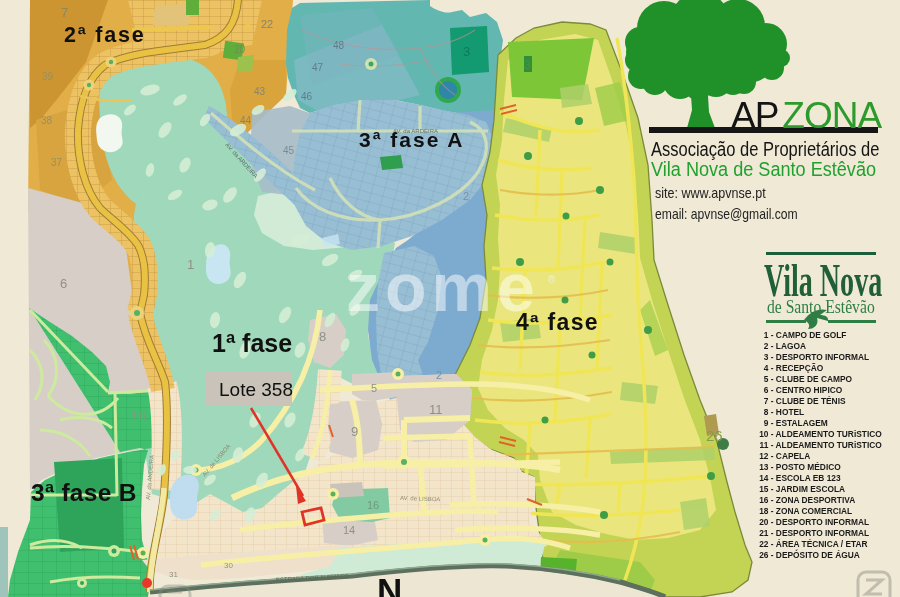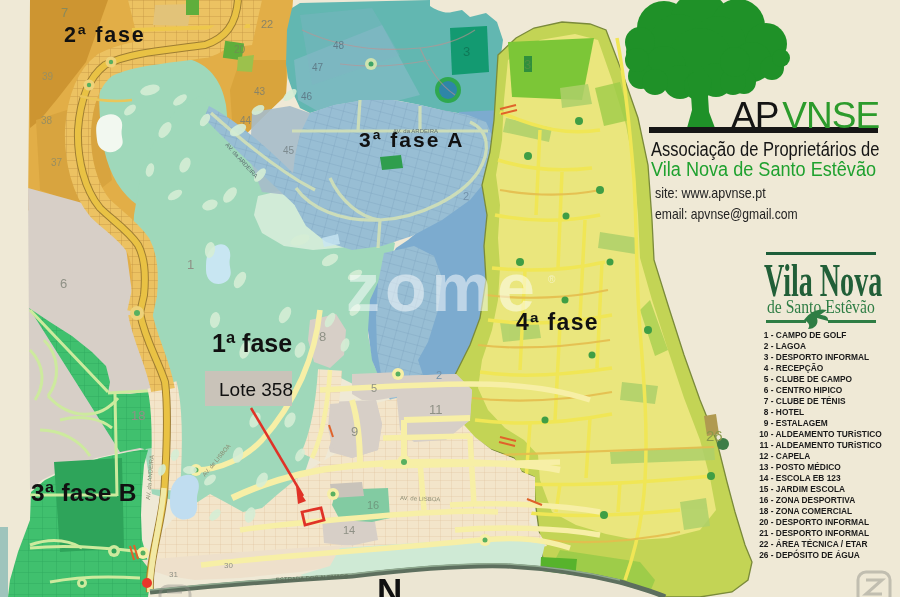--- a/index.html
+++ b/index.html
@@ -361,21 +361,21 @@
   <rect x="858" y="572" width="32" height="32" rx="8"></rect>
   <path d="M866,580 L882,580 L866,594 L882,594"></path>
 </g>
 <g opacity="0.4" stroke="#8a8a84" fill="none" stroke-width="3">
   <rect x="160" y="586" width="30" height="30" rx="8"></rect>
   <path d="M167,592 L182,592"></path>
 </g>
 </g>
 </svg>
 <div id="SIDEBAR">
-  <div class="sbtxt" style="left:731px;top:95px;font-size:37px;color:#141414;letter-spacing:-1px;">AP<span style="color:#2c9b2c;margin-left:4px;">VNSE</span></div>
+  <div class="sbtxt" style="left:731px;top:95px;font-size:37px;color:#141414;letter-spacing:-1px;">AP<span style="color:#2c9b2c;margin-left:4px;">ZONA</span></div>
   <div class="sbtxt" style="left:651px;top:138px;font-size:20px;color:#141414;transform:scaleX(0.825);transform-origin:0 0;">Associação de Proprietários de</div>
   <div class="sbtxt" style="left:651px;top:158px;font-size:20px;color:#1fa12f;transform:scaleX(0.905);transform-origin:0 0;">Vila Nova de Santo Estêvão</div>
   <div class="sbtxt" style="left:655px;top:184px;font-size:15px;color:#222;transform:scaleX(0.835);transform-origin:0 0;">site: www.apvnse.pt</div>
   <div class="sbtxt" style="left:655px;top:205px;font-size:15px;color:#222;transform:scaleX(0.81);transform-origin:0 0;">email: apvnse@gmail.com</div>
   <div class="sbtxt" style="left:766px;top:252px;width:110px;height:3px;background:#1d5e3a;"></div>
   <div class="sbtxt" style="left:764px;top:254px;font-family:'Liberation Serif',serif;font-weight:bold;font-size:46px;color:#215f38;transform:scaleX(0.61);transform-origin:0 0;">Vila Nova</div>
   <div class="sbtxt" style="left:767px;top:296px;font-family:'Liberation Serif',serif;font-size:19px;color:#2e7d44;transform:scaleX(0.823);transform-origin:0 0;">de Santo Estêvão</div>
   <div class="sbtxt" style="left:766px;top:320px;width:40px;height:2.5px;background:#2e7d44;"></div>
   <div class="sbtxt" style="left:828px;top:320px;width:48px;height:2.5px;background:#2e7d44;"></div>
   <svg class="sbtxt" style="left:802px;top:306px;" width="30" height="24" viewBox="0 0 30 24">

